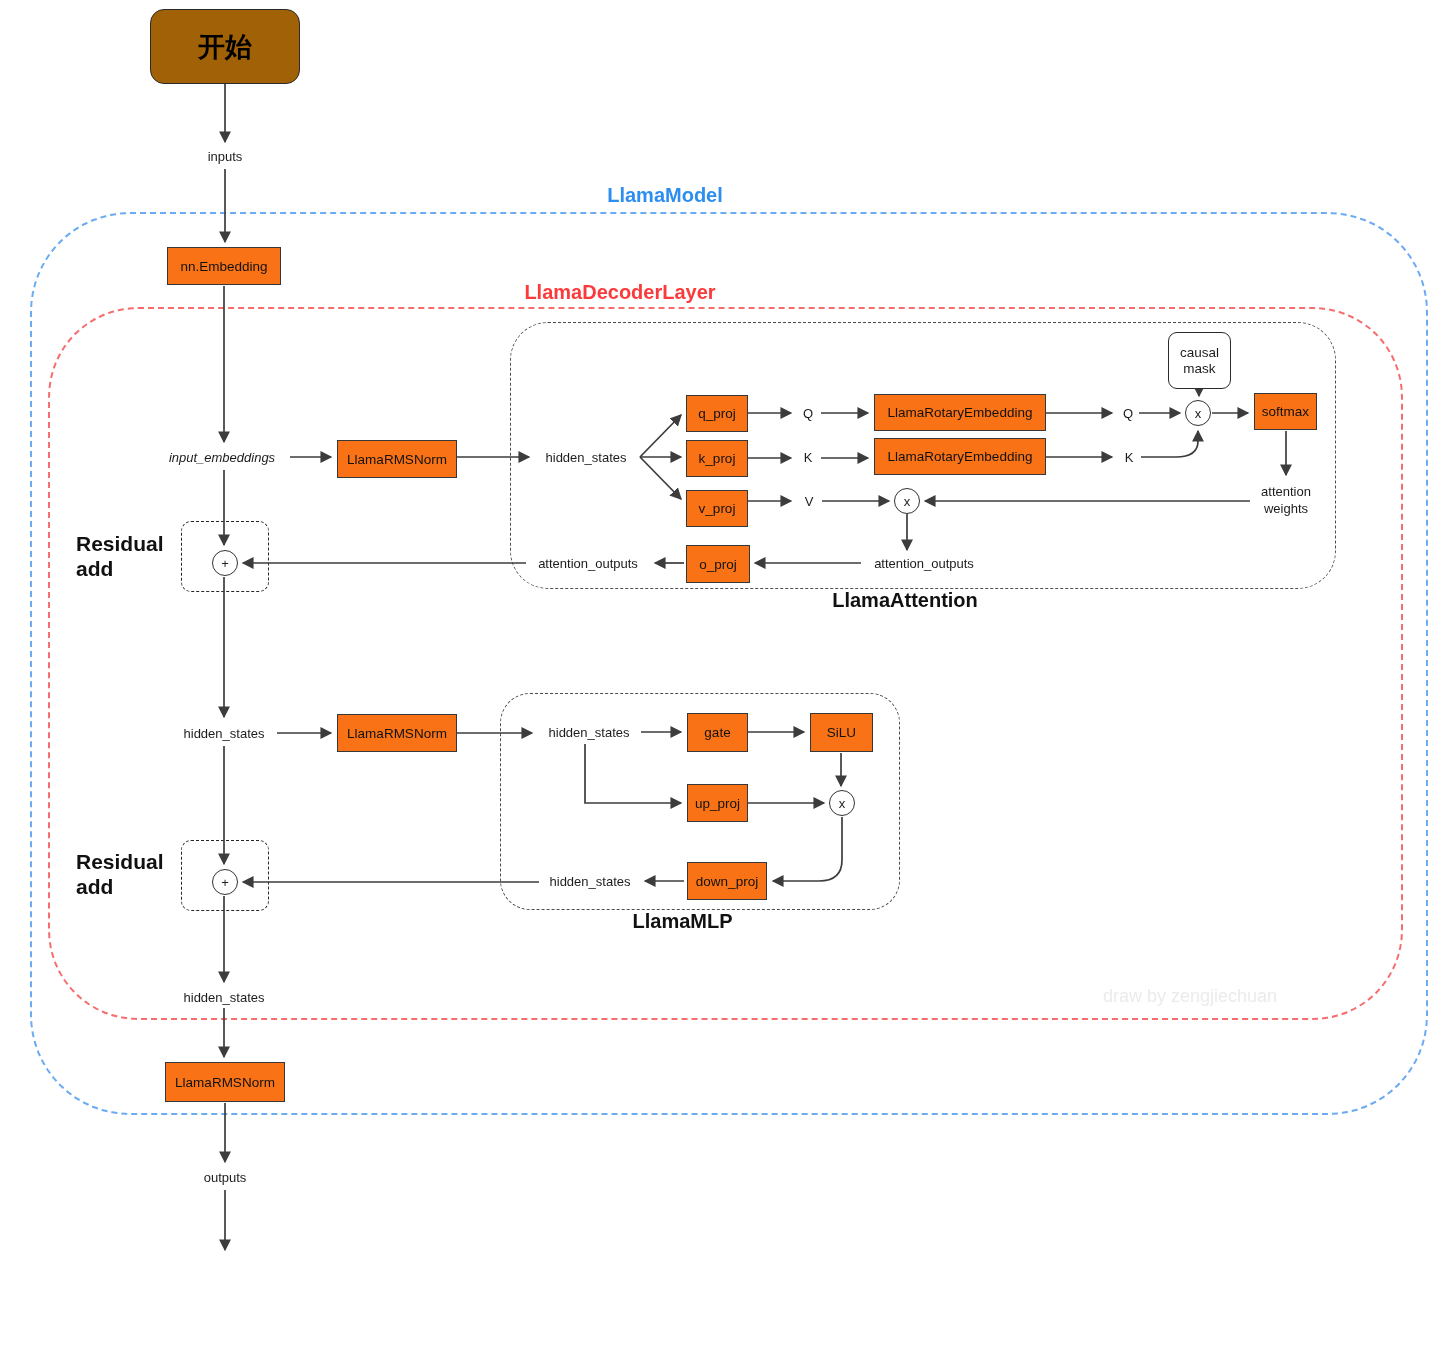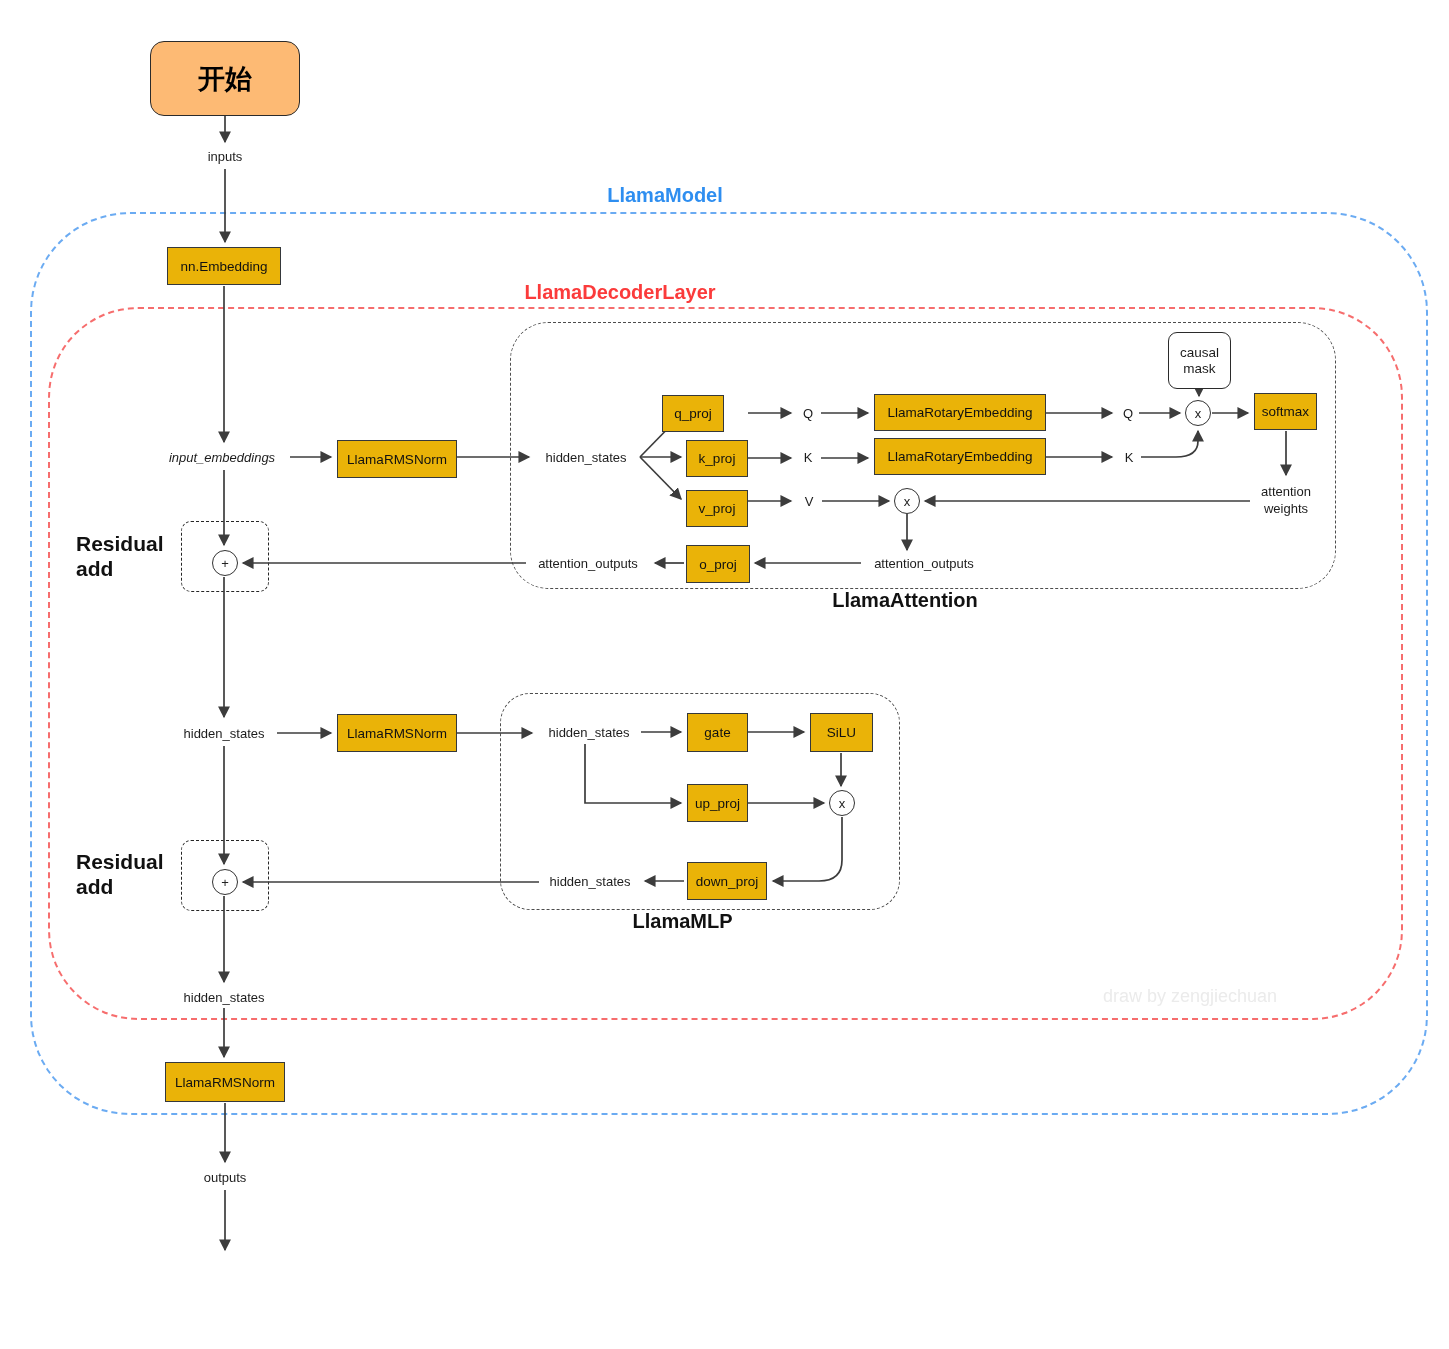--- a/index.html
+++ b/index.html
@@ -5,24 +5,24 @@
   html,body{margin:0;padding:0;background:#fff;}
   .canvas{position:relative;width:1449px;height:1349px;background:#ffffff;overflow:hidden;
           font-family:"Liberation Sans", sans-serif;color:#1c1c1c;}
   svg.wires{position:absolute;left:0;top:0;z-index:2;pointer-events:none;}
   .cbox{position:absolute;box-sizing:border-box;z-index:0;}
   .model-box{border:2px dashed #6babf2;border-radius:100px;}
   .decoder-box{border:2px dashed #f66d6d;border-radius:90px;}
   .attn-box{border:1.6px dashed #4d4d4d;border-radius:38px;z-index:1;}
   .mlp-box{border:1.6px dashed #4d4d4d;border-radius:30px;z-index:1;}
   .res-box{border:1.7px dashed #262626;border-radius:10px;z-index:1;background:#fff;}
-  .node{position:absolute;box-sizing:border-box;background:#eab308;border:1.5px solid #35383b;
+  .node{position:absolute;box-sizing:border-box;background:#f97316;border:1.5px solid #35383b;
         display:flex;align-items:center;justify-content:center;font-size:13.5px;color:#111;z-index:3;}
-  .terminal{position:absolute;box-sizing:border-box;background:#fdba74;border:1.7px solid #2b2b2b;border-radius:14px;
-        display:flex;align-items:center;justify-content:center;font-size:27px;font-weight:bold;color:#000;z-index:3;margin-top:32px;}
+  .terminal{position:absolute;box-sizing:border-box;background:#a16207;border:1.7px solid #2b2b2b;border-radius:14px;
+        display:flex;align-items:center;justify-content:center;font-size:27px;font-weight:bold;color:#000;z-index:3;}
   .flabel{position:absolute;display:flex;align-items:center;justify-content:center;text-align:center;
         font-size:13px;color:#1c1c1c;z-index:3;line-height:17px;}
   .pre{white-space:pre-line;}
   .opcircle{position:absolute;box-sizing:border-box;width:26px;height:26px;border:1.4px solid #333;border-radius:50%;
         background:#fff;display:flex;align-items:center;justify-content:center;font-size:13px;color:#222;z-index:4;}
   .title{position:absolute;font-weight:bold;font-size:20px;text-align:center;z-index:3;line-height:22px;}
   .t-blue{color:#2e8ef0;}
   .t-red{color:#fb3b3b;}
   .t-black{color:#111;}
   .resadd{position:absolute;font-weight:bold;font-size:21px;color:#111;text-align:left;line-height:25px;z-index:3;white-space:pre-line;}
@@ -99,21 +99,21 @@
       <path d="M224,1008 V1057" marker-end="url(#ah)"></path>
       <path d="M225,1103 V1162" marker-end="url(#ah)"></path>
       <path d="M225,1190 V1250" marker-end="url(#ah)"></path>
     </g>
   </svg>
 
   <div class="terminal" style="left:150px;top:9px;width:150px;height:75px;">开始</div>
 
   <div class="node" style="left:167px;top:247px;width:114px;height:38px;">nn.Embedding</div>
   <div class="node" style="left:337px;top:440px;width:120px;height:38px;">LlamaRMSNorm</div>
-  <div class="node" style="left:662px;top:395px;width:62px;height:37px;">q_proj</div>
+  <div class="node" style="left:686px;top:395px;width:62px;height:37px;">q_proj</div>
   <div class="node" style="left:686px;top:440px;width:62px;height:37px;">k_proj</div>
   <div class="node" style="left:686px;top:490px;width:62px;height:37px;">v_proj</div>
   <div class="node" style="left:874px;top:394px;width:172px;height:37px;">LlamaRotaryEmbedding</div>
   <div class="node" style="left:874px;top:438px;width:172px;height:37px;">LlamaRotaryEmbedding</div>
   <div class="node" style="left:1254px;top:393px;width:63px;height:37px;">softmax</div>
   <div class="node" style="left:686px;top:545px;width:64px;height:38px;">o_proj</div>
   <div class="node" style="left:337px;top:714px;width:120px;height:38px;">LlamaRMSNorm</div>
   <div class="node" style="left:687px;top:713px;width:61px;height:39px;">gate</div>
   <div class="node" style="left:810px;top:713px;width:63px;height:39px;">SiLU</div>
   <div class="node" style="left:687px;top:784px;width:61px;height:38px;">up_proj</div>

